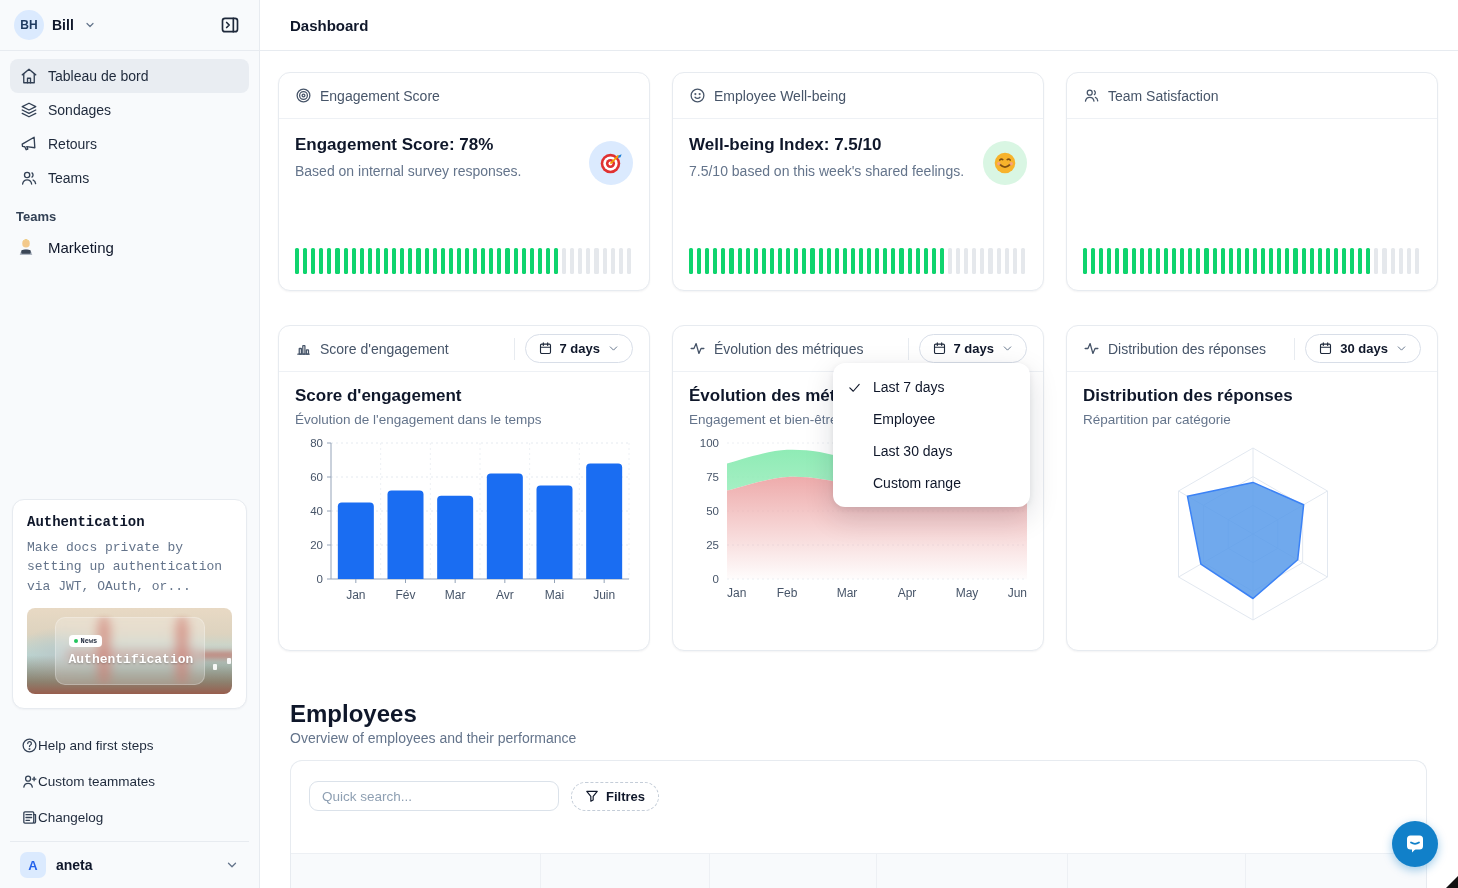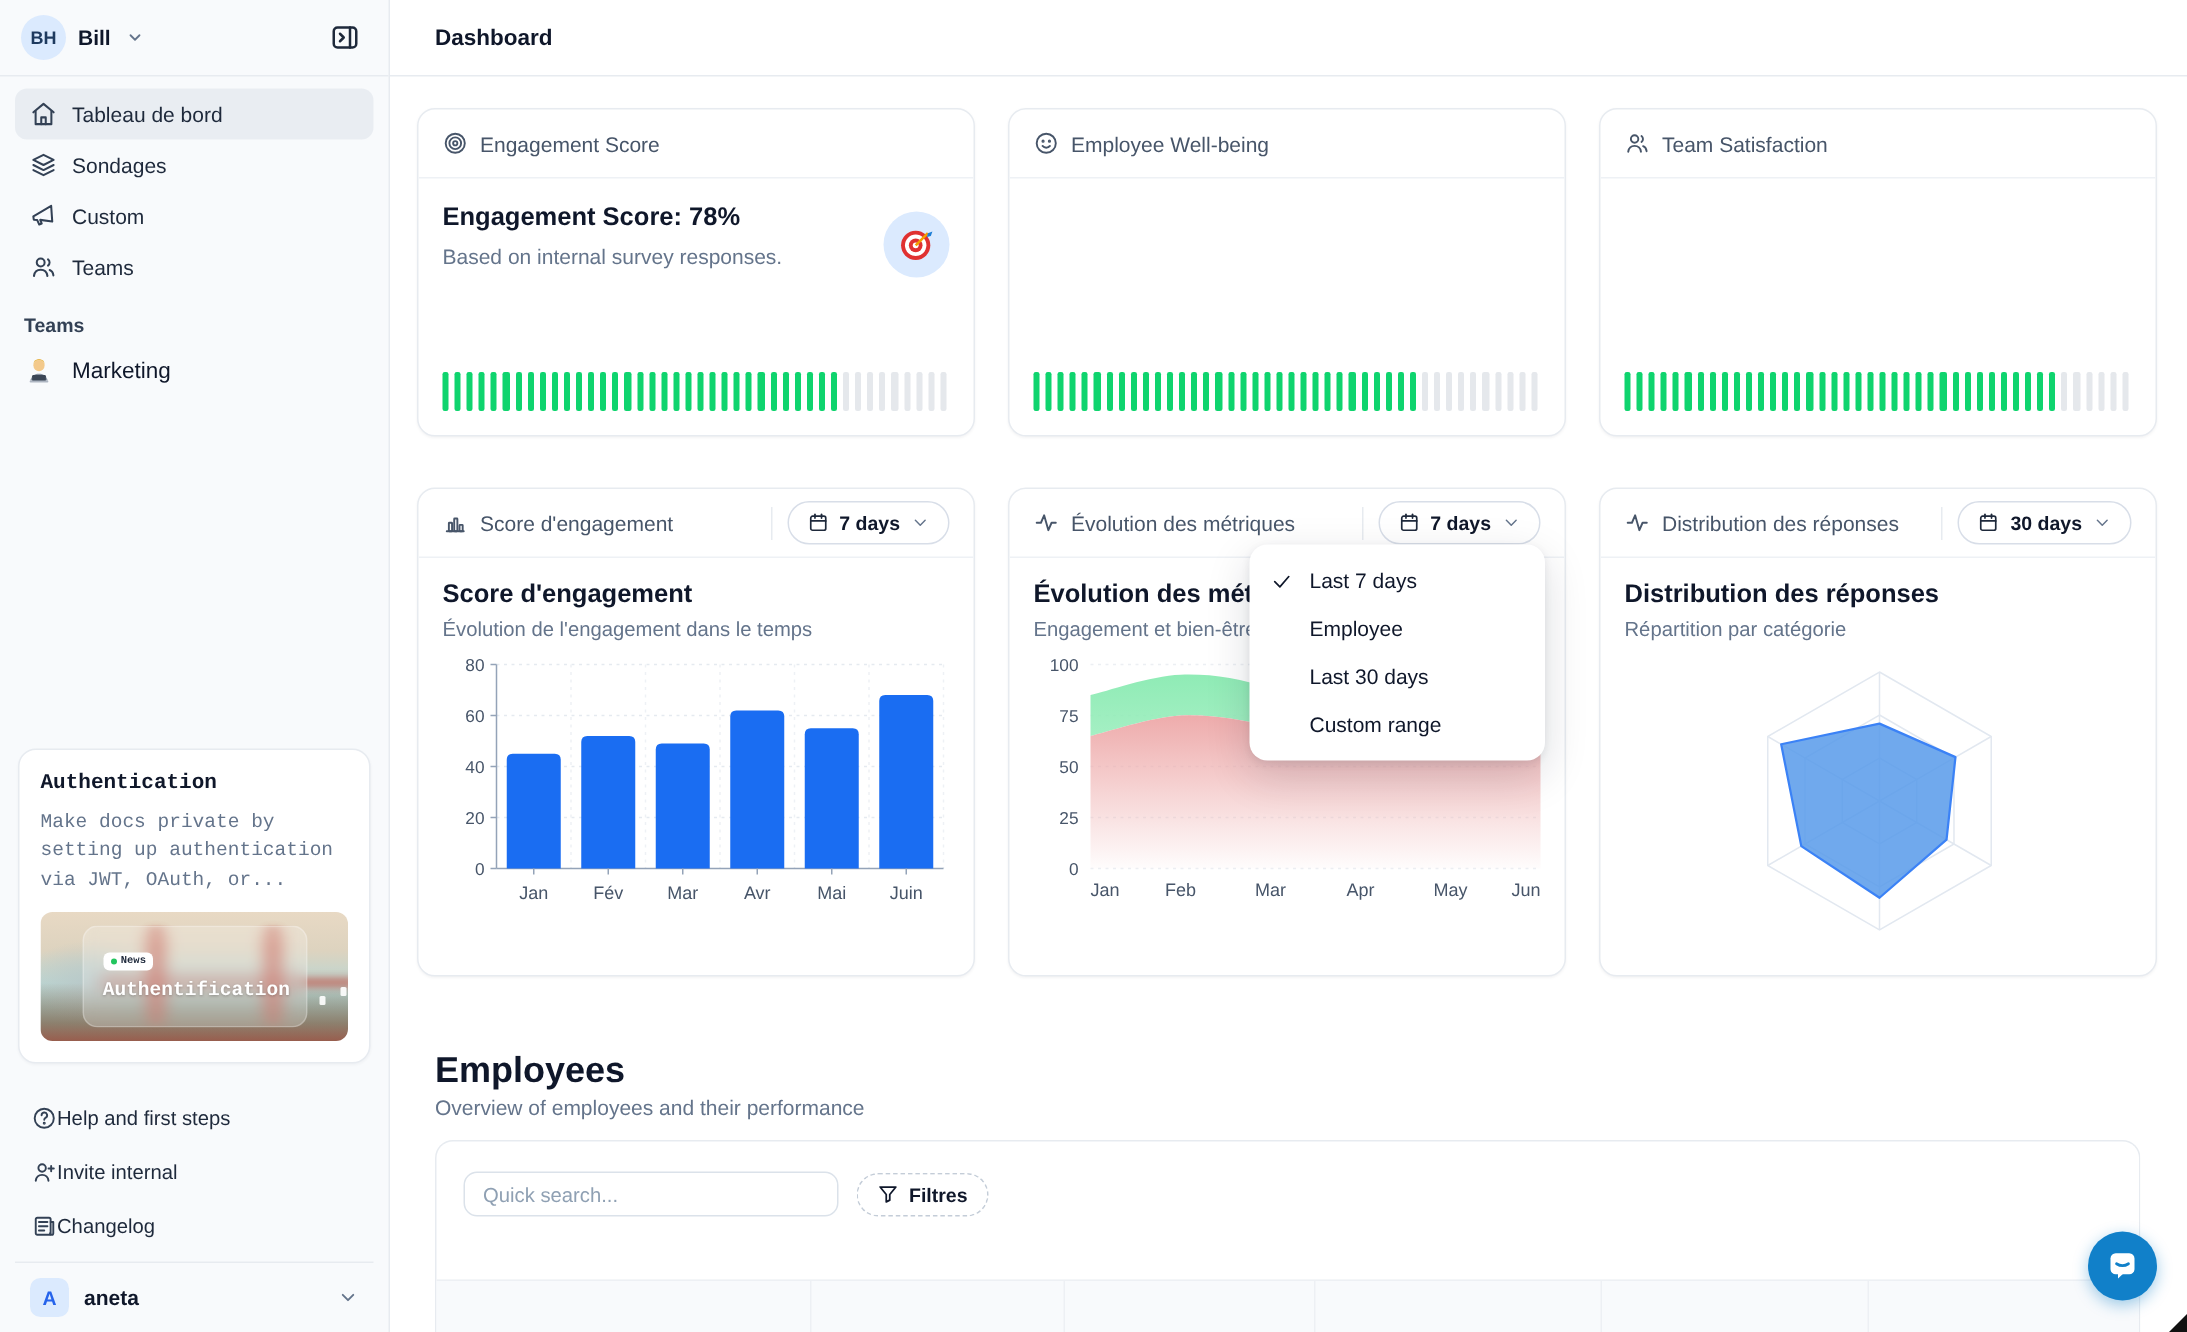--- a/index.html
+++ b/index.html
@@ -204,21 +204,21 @@
           </svg>
         </span>
                  <span>Sondages</span>
       </div>
       <div class="sb-item">
         <span class="ic">
           <svg width="18" height="18" viewBox="0 0 24 24" fill="none" stroke="#334155" stroke-width="1.8" stroke-linecap="round" stroke-linejoin="round">
             <path d="M3 11v3l3 .8L7.2 19l2.3-.6-.9-3.4L19 18l1-14-14.5 6z" transform="rotate(-8 12 12)"></path>
           </svg>
         </span>
-                 <span>Custom</span>
+                 <span>Retours</span>
       </div>
       <div class="sb-item">
         <span class="ic">
           <svg width="18" height="18" viewBox="0 0 24 24" fill="none" stroke="#334155" stroke-width="1.8" stroke-linecap="round" stroke-linejoin="round">
             <circle cx="9.5" cy="8" r="3.5"></circle>
             <path d="M3.5 20c.5-3.5 2.8-5.5 6-5.5s5.5 2 6 5.5"></path>
             <path d="M16 5.2a3.5 3.5 0 0 1 0 5.6"></path>
             <path d="M17.5 14.7c2 .7 3 2.3 3.3 4.8"></path>
           </svg>
         </span>
@@ -275,21 +275,21 @@
       </div>
       <div class="sb-foot-item">
         <span class="ic">
           <svg width="17" height="17" viewBox="0 0 24 24" fill="none" stroke="#334155" stroke-width="1.8" stroke-linecap="round" stroke-linejoin="round">
             <circle cx="10" cy="8" r="3.5"></circle>
             <path d="M4 20c.5-3.5 2.8-5.5 6-5.5s5.5 2 6 5.5"></path>
             <line x1="18.5" y1="6" x2="18.5" y2="11"></line>
             <line x1="16" y1="8.5" x2="21" y2="8.5"></line>
           </svg>
         </span>
-                 <span>Invite internal</span>
+                 <span>Custom teammates</span>
       </div>
       <div class="sb-foot-item">
         <span class="ic">
           <svg width="17" height="17" viewBox="0 0 24 24" fill="none" stroke="#334155" stroke-width="1.8" stroke-linecap="round" stroke-linejoin="round">
             <rect x="4" y="4" width="14" height="16" rx="1.5"></rect>
             <path d="M18 8h2.5v10.5a1.5 1.5 0 0 1-3 0"></path>
             <line x1="7" y1="8" x2="15" y2="8"></line>
             <line x1="7" y1="12" x2="15" y2="12"></line>
             <line x1="7" y1="16" x2="12" y2="16"></line>
           </svg>
@@ -392,20 +392,37 @@
     <div class="card-head">
       <span class="ic">
               <svg width="17" height="17" viewBox="0 0 24 24" fill="none" stroke="#475569" stroke-width="1.8" stroke-linecap="round" stroke-linejoin="round">
                 <circle cx="12" cy="12" r="9"></circle>
                 <path d="M8.5 14.5a4.5 4.5 0 0 0 7 0"></path>
                 <circle cx="9" cy="10" r="0.6" fill="#475569"></circle>
                 <circle cx="15" cy="10" r="0.6" fill="#475569"></circle>
               </svg>
             </span>
       <span>Employee Well-being</span>
+    </div>
+    <div class="stat-body">
+      <div>
+        <div class="stat-title">Well-being Index: 7.5/10</div>
+        <div class="stat-desc">7.5/10 based on this week's shared feelings.</div>
+      </div>
+      <div class="stat-badge" style="background:#d9f6e3">
+              <svg width="26" height="26" viewBox="0 0 24 24">
+                <circle cx="12" cy="12" r="9.5" fill="#f7b32b"></circle>
+                <circle cx="12" cy="12" r="9.5" fill="url(#)" opacity="0"></circle>
+                <path d="M7.2 9.3q1.3-1.6 2.8-.4" stroke="#7f4f10" stroke-width="1.4" fill="none" stroke-linecap="round"></path>
+                <path d="M14 8.9q1.5-1.2 2.8.4" stroke="#7f4f10" stroke-width="1.4" fill="none" stroke-linecap="round"></path>
+                <path d="M7.5 13.5q4.5 4.5 9 0" stroke="#7f4f10" stroke-width="1.6" fill="none" stroke-linecap="round"></path>
+                <circle cx="6.3" cy="12.6" r="1.6" fill="#f59f9f" opacity="0.75"></circle>
+                <circle cx="17.7" cy="12.6" r="1.6" fill="#f59f9f" opacity="0.75"></circle>
+              </svg>
+            </div>
     </div>
     <div class="progress">
             <span class="seg" style="background:#0fd46e"></span>
             <span class="seg" style="background:#0fd46e"></span>
             <span class="seg" style="background:#0fd46e"></span>
             <span class="seg" style="background:#0fd46e"></span>
             <span class="seg" style="background:#0fd46e"></span>
             <span class="seg" style="background:#0fd46e"></span>
             <span class="seg" style="background:#0fd46e"></span>
             <span class="seg" style="background:#0fd46e"></span>

